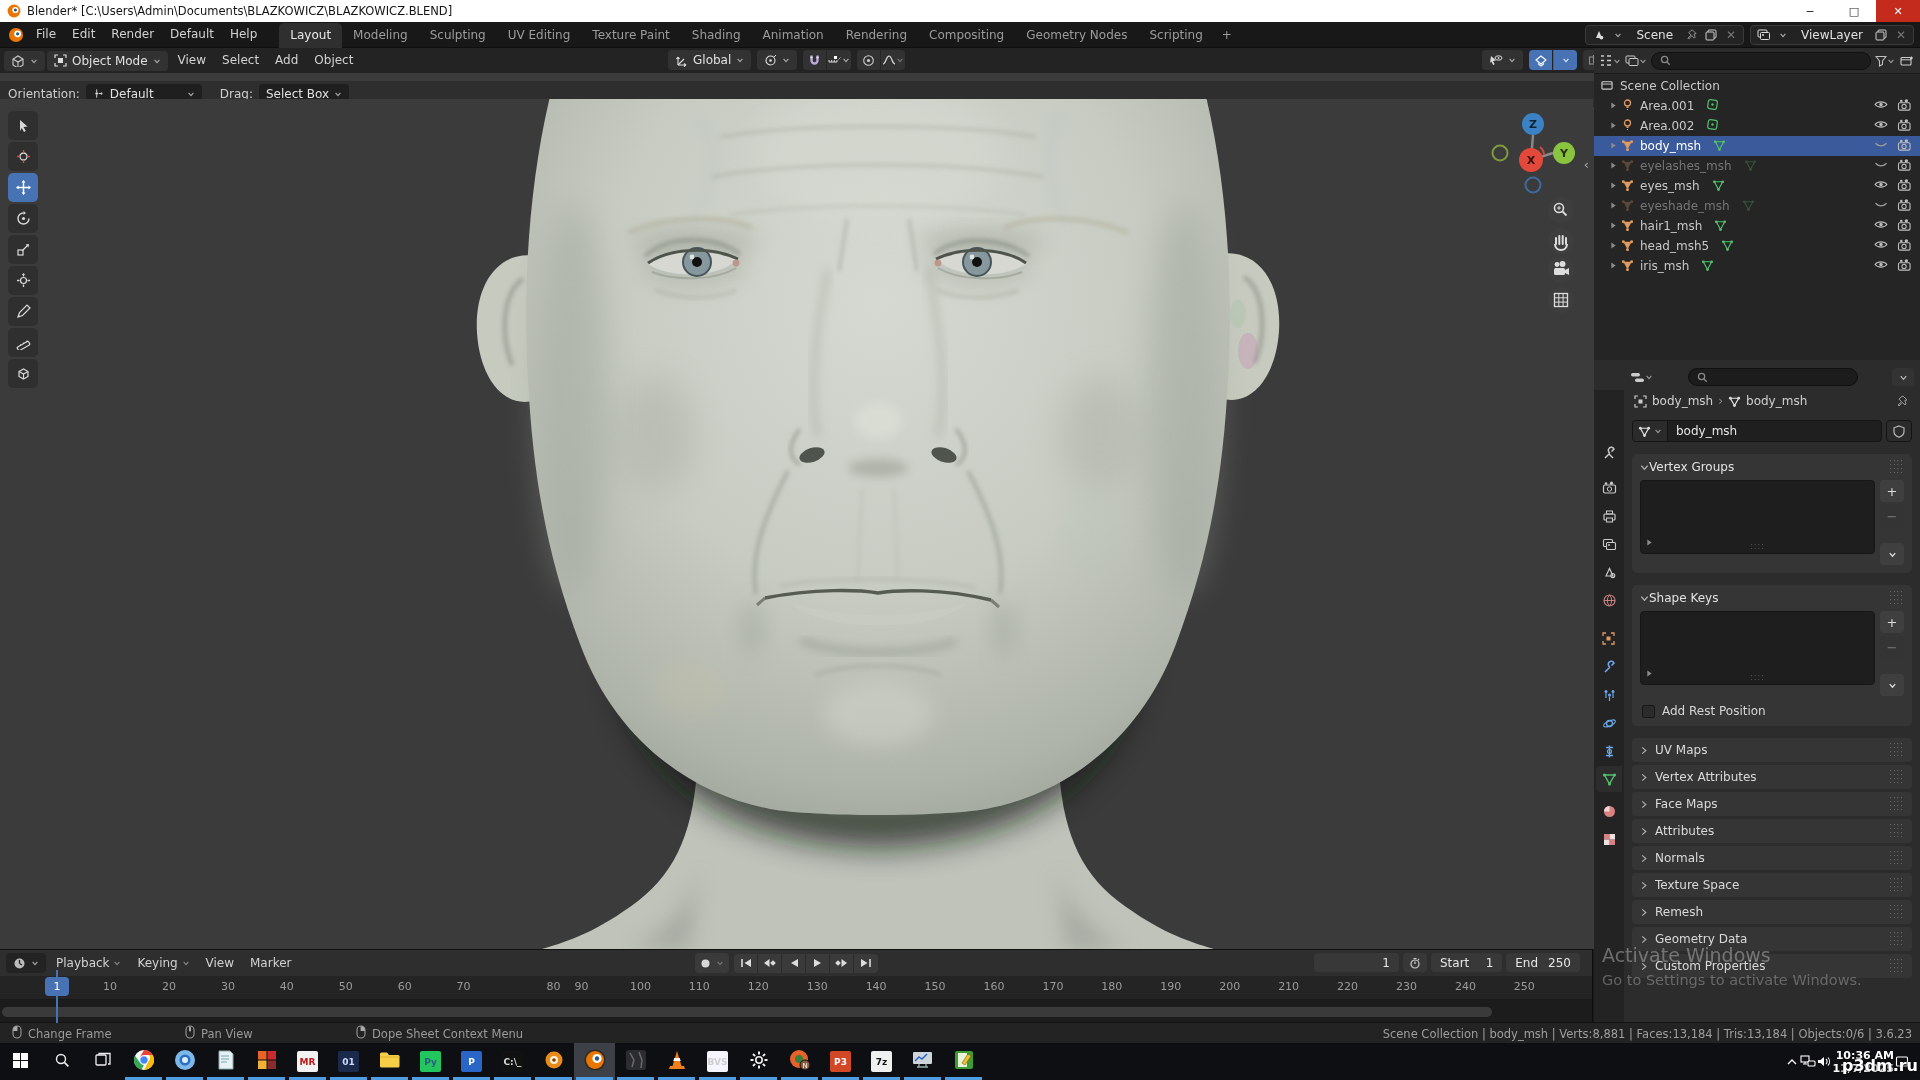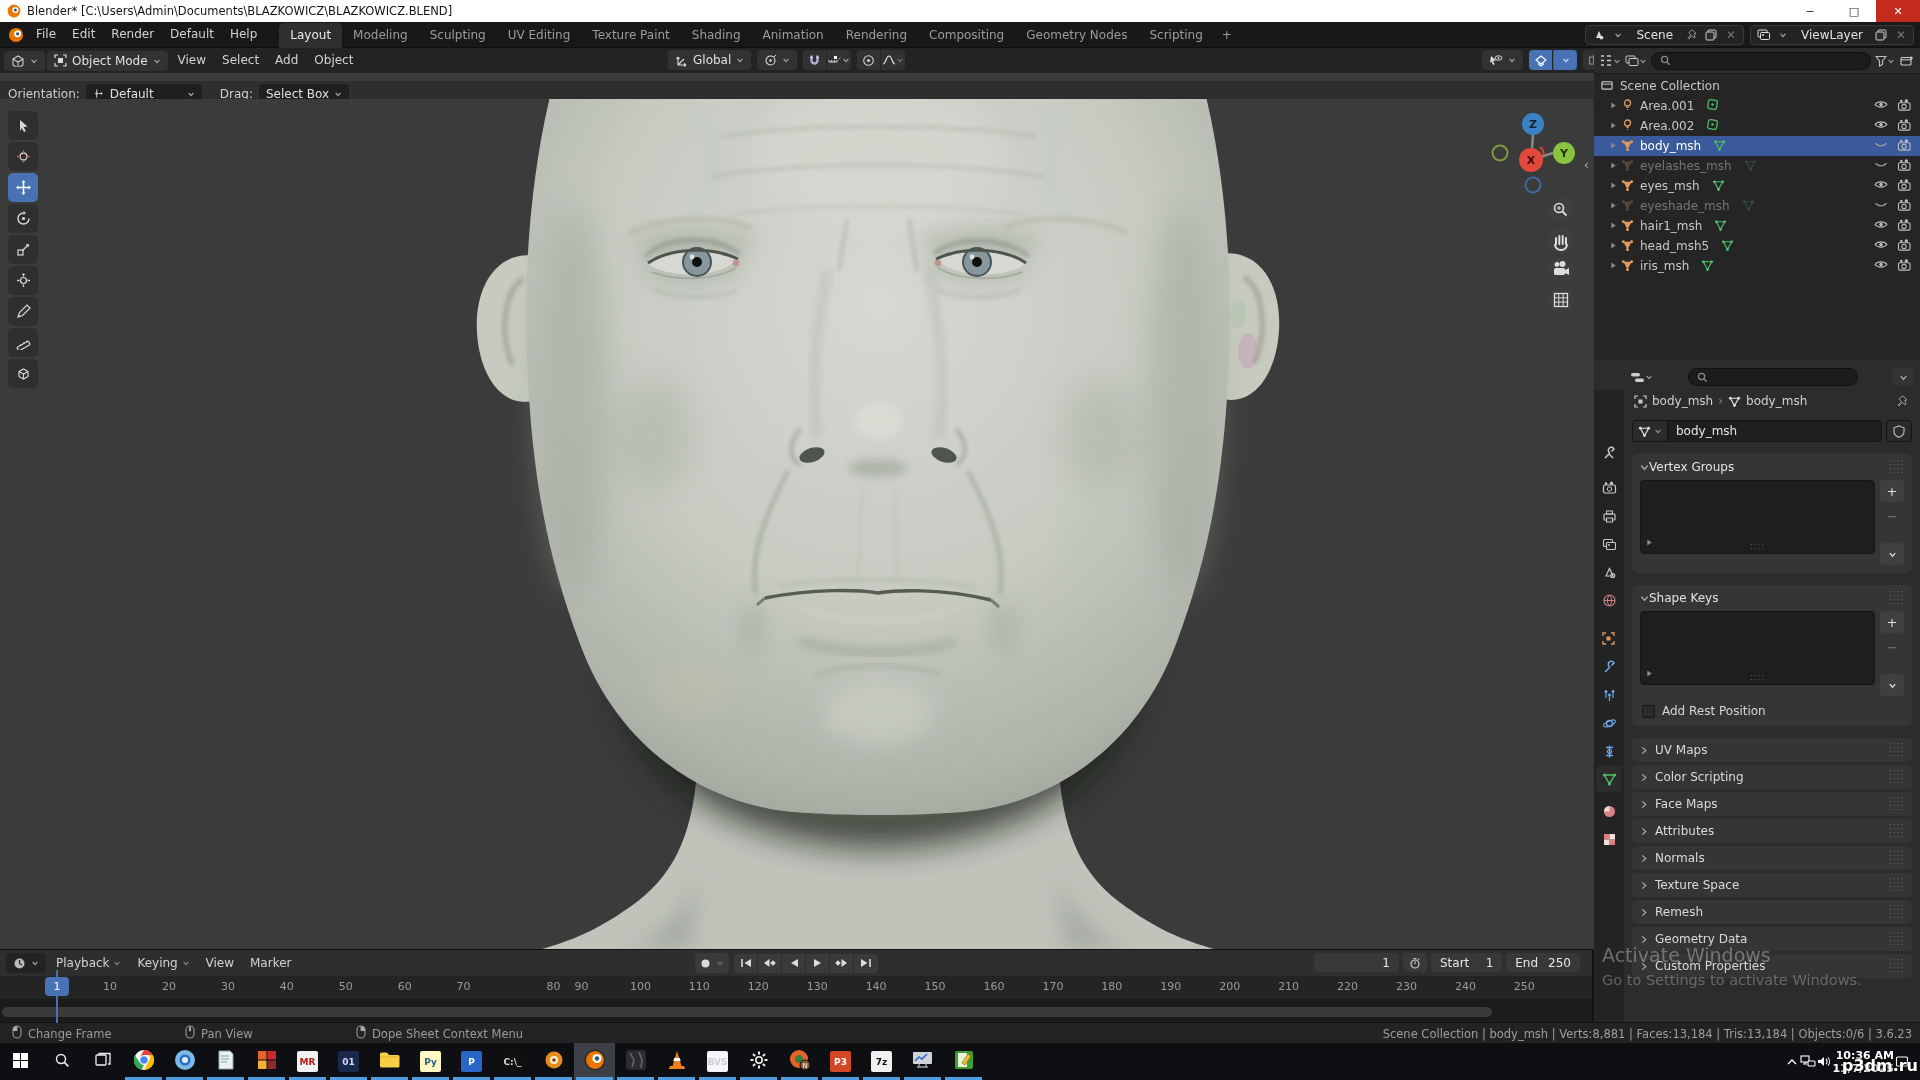--- a/index.html
+++ b/index.html
@@ -1178,21 +1178,21 @@
               <svg width="8" height="9" viewBox="0 0 8 10">
                 <path d="M2 1.5l4 3.5-4 3.5" fill="none" stroke="#aaa" stroke-width="1.4"></path>
               </svg>
               <span>UV Maps</span>
               <span class="grip">::::<br>::::</span>
             </div>
             <div class="bar">
               <svg width="8" height="9" viewBox="0 0 8 10">
                 <path d="M2 1.5l4 3.5-4 3.5" fill="none" stroke="#aaa" stroke-width="1.4"></path>
               </svg>
-              <span>Color Scripting</span>
+              <span>Vertex Attributes</span>
               <span class="grip">::::<br>::::</span>
             </div>
             <div class="bar">
               <svg width="8" height="9" viewBox="0 0 8 10">
                 <path d="M2 1.5l4 3.5-4 3.5" fill="none" stroke="#aaa" stroke-width="1.4"></path>
               </svg>
               <span>Face Maps</span>
               <span class="grip">::::<br>::::</span>
             </div>
             <div class="bar">
@@ -1433,21 +1433,21 @@
           <span class="underline"></span>
         </div>
         <div class="tslot">
           <span><svg width="21" height="18" viewBox="0 0 21 18">
               <path d="M1 3a1.5 1.5 0 0 1 1.5-1.5H8l2 2.5h9A1.5 1.5 0 0 1 20.5 5.5V15a1.5 1.5 0 0 1-1.5 1.5H2.5A1.5 1.5 0 0 1 1 15z" fill="#f7ce46"></path>
               <path d="M1 6h19.5" stroke="#e0b52f"></path>
             </svg></span>
           <span class="underline"></span>
         </div>
         <div class="tslot">
-          <span class="tglyph" style="background: #fef9c3; color: rgb(43, 91, 132); width: 21px; height: 21px;">Py</span>
+          <span class="tglyph" style="background: #22c55e; color: rgb(43, 91, 132); width: 21px; height: 21px;">Py</span>
           <span class="underline"></span>
         </div>
         <div class="tslot">
           <span class="tglyph" style="background: rgb(42, 102, 200); color: rgb(255, 255, 255); width: 21px; height: 21px;">P</span>
           <span class="underline"></span>
         </div>
         <div class="tslot">
           <span class="tglyph" style="background: rgb(17, 17, 17); color: rgb(221, 221, 221); width: 21px; height: 21px;">C:\_</span>
           <span class="underline"></span>
         </div>

